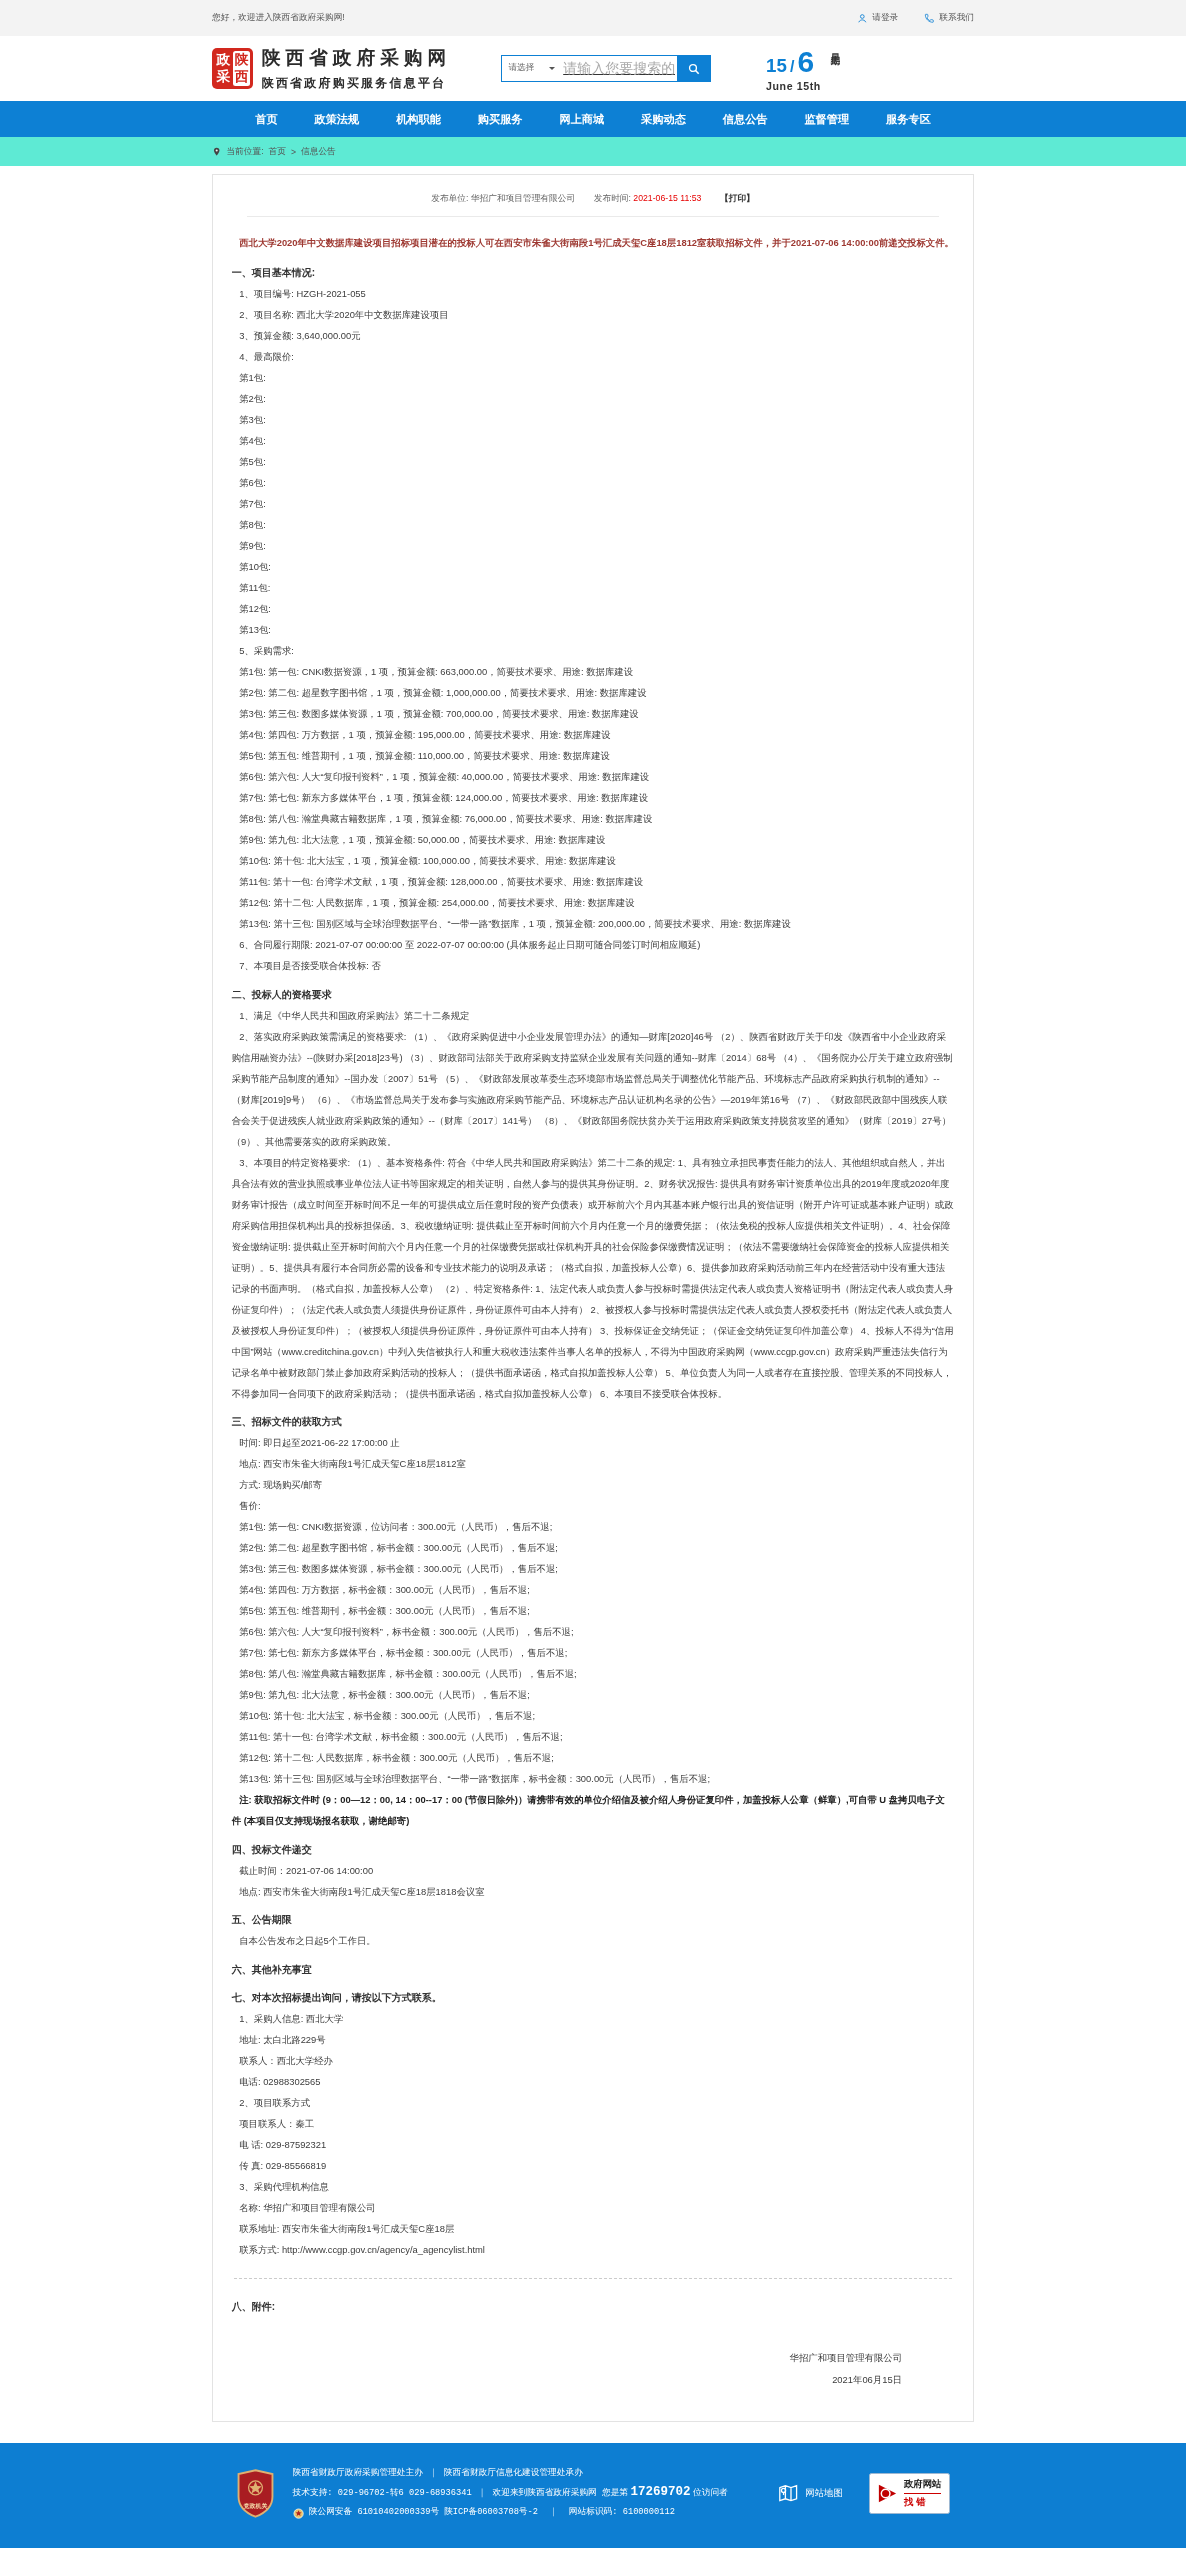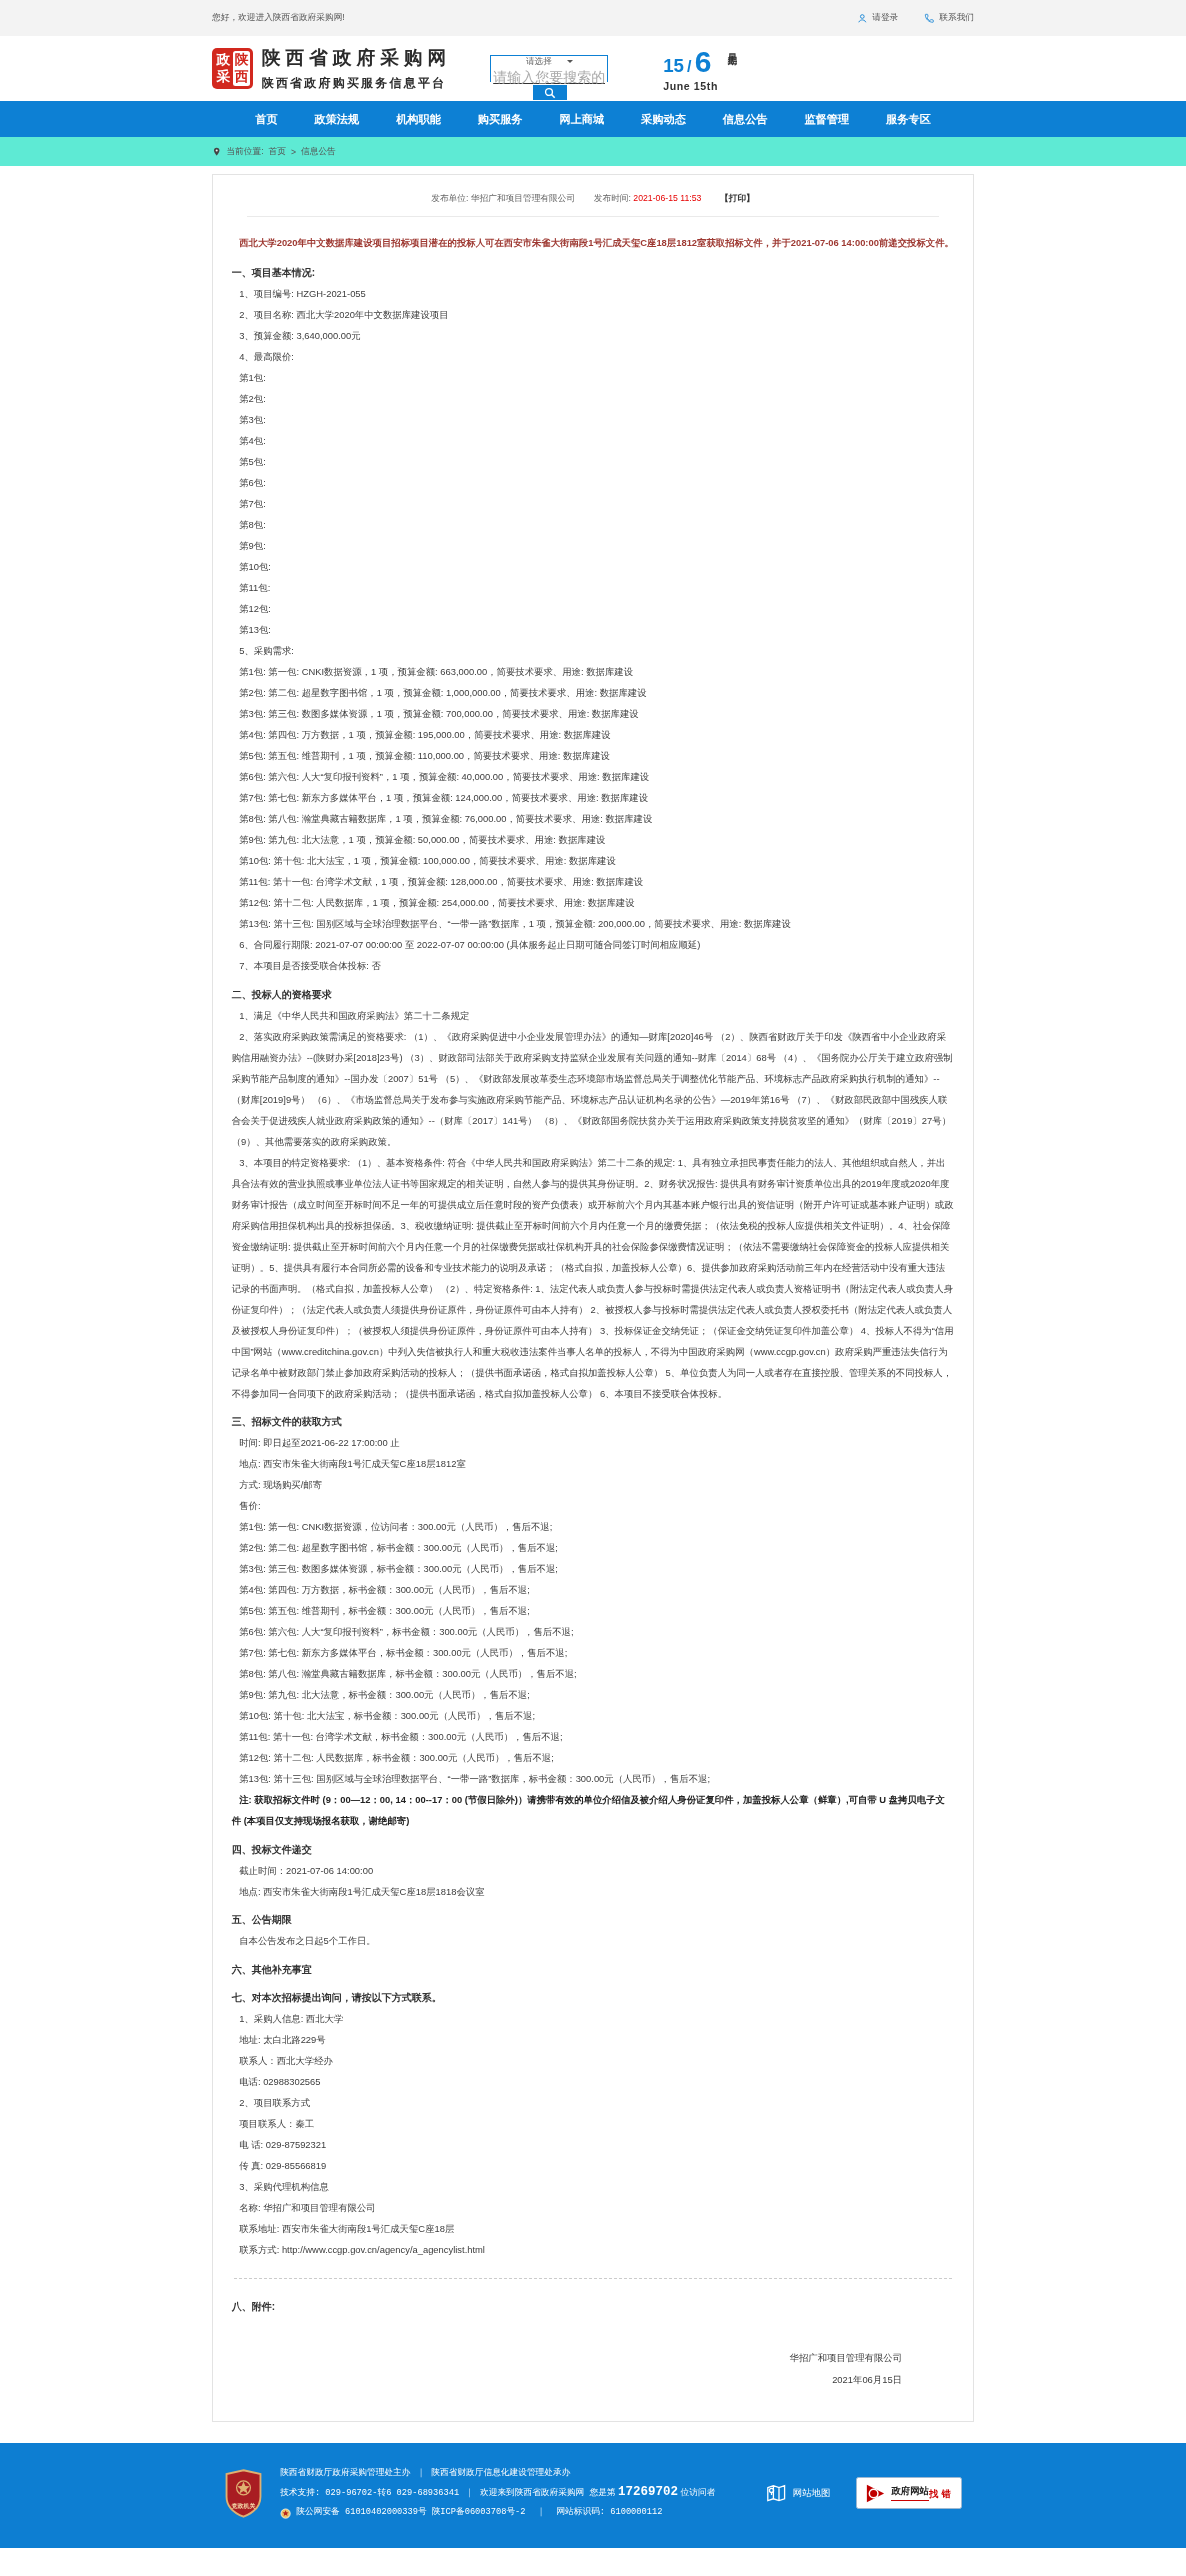--- a/index.html
+++ b/index.html
@@ -16,21 +16,21 @@
   
   .header .container { display:flex; align-items:center; height:65px; }
   .logo { display:flex; align-items:center; gap:8.7px; cursor:pointer; }
   .seal { width:41px; height:41px; background:#d2281e; border-radius:5px; display:flex; padding:3.1px; gap:1.9px; }
   .seal-col { flex:1; display:flex; flex-direction:column; align-items:center; justify-content:space-around; font-weight:bold; font-size:13.7px; line-height:1; }
   .seal-col.red-bg { color:#fff; }
   .seal-col.white-bg { background:#fff; border-radius:2.5px; color:#d2281e; }
   .site-name { font-size:18.7px; font-weight:bold; color:#2b2b2b; letter-spacing:5px; }
   .site-sub { font-size:12px; font-weight:bold; color:#2b2b2b; letter-spacing:2.2px; margin-top:3.1px; }
 
-  .searchbox { margin-left:39px; display:flex; align-items:center; border:1.2px solid #0d80d4; height:27.4px; background:#fff;flex-direction:column; }
+  .searchbox { margin-left:50px; display:flex; align-items:center; border:1.2px solid #0d80d4; height:27.4px; background:#fff; }
   .search-select { width:59px; padding:0 6.2px; color:#666; font-size:8.7px; display:flex; align-items:center; justify-content:space-between; cursor:pointer; height:100%; }
   .caret { width:0; height:0; border-left:3.1px solid transparent; border-right:3.1px solid transparent; border-top:3.7px solid #555; }
   .search-input { border:none; outline:none; width:116px; font-size:14px; color:#333; height:100%;text-decoration:underline; }
   .search-input::placeholder { color:#a9a9a9; }
   .search-btn { width:34px; height:27.4px; margin:-1.2px -1.2px -1.2px 0; background:#0d80d4; border:none; display:flex; align-items:center; justify-content:center; cursor:pointer; }
 
   .datebox { margin-left:55px; display:flex; align-items:center; gap:7.5px; }
   .date-nums { display:flex; align-items:baseline; color:#0d80d4; font-weight:bold; }
   .d-day { font-size:18.7px; } .d-slash { font-size:16px; margin:0 3.1px; } .d-month { font-size:30px; }
   .d-en { font-size:10.6px; color:#333; font-weight:600; letter-spacing:0.6px; margin-top:1.2px; }
@@ -64,21 +64,21 @@
   
   .footer { background:#0d7ed2; padding:21px 0 25px; color:#fff; }
   .footer-inner { display:flex; align-items:center; justify-content:center; gap:17.5px; }
   .f-text { font-size:8.7px; line-height:19.3px;font-family:Liberation Mono, monospace; }
   .f-sep { padding:0 6.2px; opacity:.85; }
   .f-visitors { font-size:12.5px; font-weight:bold; padding:0 2.5px; }
   .f-line3 { display:flex; align-items:center; gap:5px; }
   .f-right { display:flex; align-items:center; gap:26px; margin-left:32px; }
   .f-map { display:flex; align-items:center; gap:5.6px; font-size:9.4px; cursor:pointer; }
   .f-err { background:#fff; border:0.6px solid #9db8d2; border-radius:2.5px; padding:4.4px 7.5px; display:flex; align-items:center; gap:5.6px; cursor:pointer; }
-  .f-err-col { display:flex; flex-direction:row; align-items:center; }
+  .f-err-col { display:flex; flex-direction:column; align-items:flex-start; }
   .f-err-t { color:#222; font-weight:bold; font-size:9.4px; border-bottom:1.2px solid #c00; padding-bottom:1.9px; }
   .f-err-s { color:#c00; font-weight:bold; font-size:9.4px; letter-spacing:3.1px; margin-top:1.9px; }
 </style>
 </head>
 <body>
 
 <div class="topbar">
   <div class="container">
     <span>您好，欢迎进入陕西省政府采购网!</span>
     <div class="topbar-right">

